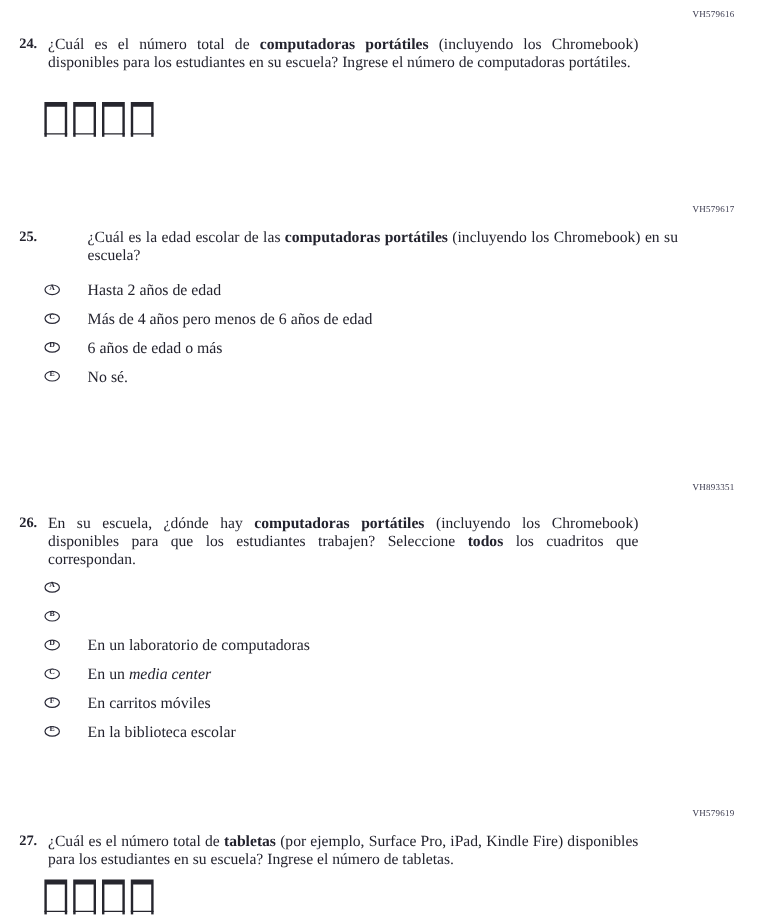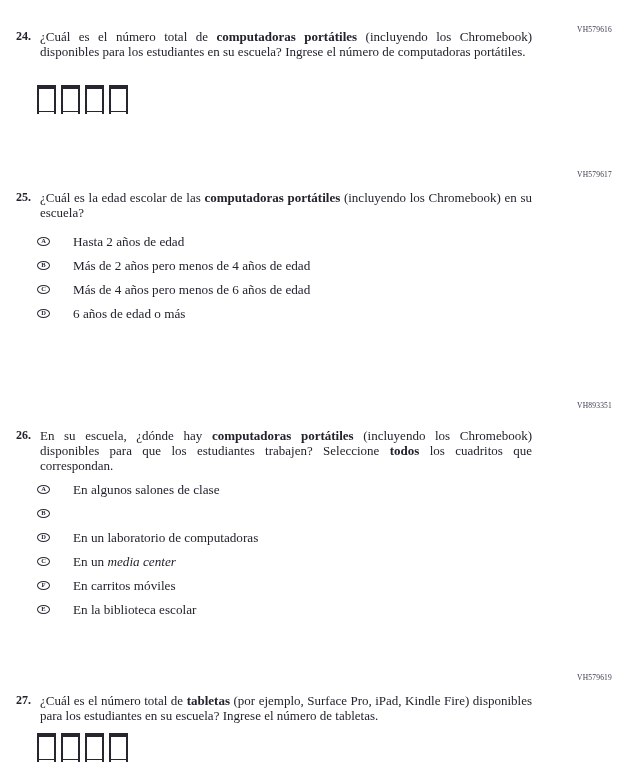--- a/index.html
+++ b/index.html
@@ -94,75 +94,74 @@
     background:#26262e;
   }
   .digit-box::before{left:-2px;}
   .digit-box::after{right:-2px;}
 </style>
 </head>
 <body>
 
 <div id="page">
 
-  <div class="qcode" style="top:25px;">VH579616</div>
+  <div class="qcode" style="top:7px;">VH579616</div>
   <div class="question" style="top:29px;">
     <div class="qnum">24.</div>
     <div class="qtext"><span>¿Cuál es el número total de </span><span class="b">computadoras portátiles</span><span> (incluyendo los Chromebook) disponibles para los estudiantes en su escuela? Ingrese el número de computadoras portátiles.</span></div>
   </div>
   <div class="boxes" style="top:85px;">
     <div class="digit-box"></div>
     <div class="digit-box"></div>
     <div class="digit-box"></div>
     <div class="digit-box"></div>
   </div>
 
   <div class="qcode" style="top:170px;text-align:center;">VH579617</div>
-  <div class="question" style="top:190px;">
+  <div class="question" style="top:190px;gap:33px;">
     <div class="qnum">25.</div>
     <div class="qtext"><span>¿Cuál es la edad escolar de las </span><span class="b">computadoras portátiles</span><span> (incluyendo los Chromebook) en su escuela?</span></div>
   </div>
   <div class="options" style="top:229px;">
     <div class="opt-row">
       <div class="bubble">
           <span>A</span>
         </div>
       <div class="opt-label">Hasta 2 años de edad</div>
     </div>
     <div class="opt-row">
       <div class="bubble">
-          <span>B</span>
-        </div>
-      <div class="opt-label">Más de 2 años pero menos de 4 años de edad</div>
-    </div>
-    <div class="opt-row">
-      <div class="bubble">
           <span>C</span>
         </div>
       <div class="opt-label">Más de 4 años pero menos de 6 años de edad</div>
     </div>
     <div class="opt-row">
       <div class="bubble">
           <span>D</span>
         </div>
       <div class="opt-label">6 años de edad o más</div>
+    </div>
+    <div class="opt-row">
+      <div class="bubble">
+          <span>E</span>
+        </div>
+      <div class="opt-label">No sé.</div>
     </div>
   </div>
 
   <div class="qcode" style="top:401px;">VH893351</div>
   <div class="question" style="top:428px;">
     <div class="qnum">26.</div>
     <div class="qtext"><span>En su escuela, ¿dónde hay </span><span class="b">computadoras portátiles</span><span> (incluyendo los Chromebook) disponibles para que los estudiantes trabajen? Seleccione </span><span class="b">todos</span><span> los cuadritos que correspondan.</span></div>
   </div>
   <div class="options" style="top:477px;">
     <div class="opt-row">
       <div class="bubble">
           <span>A</span>
         </div>
-      <div class="opt-label">En algunos salones de clase</div>
     </div>
     <div class="opt-row">
       <div class="bubble">
           <span>B</span>
         </div>
     </div>
     <div class="opt-row">
       <div class="bubble">
           <span>D</span>
         </div>

